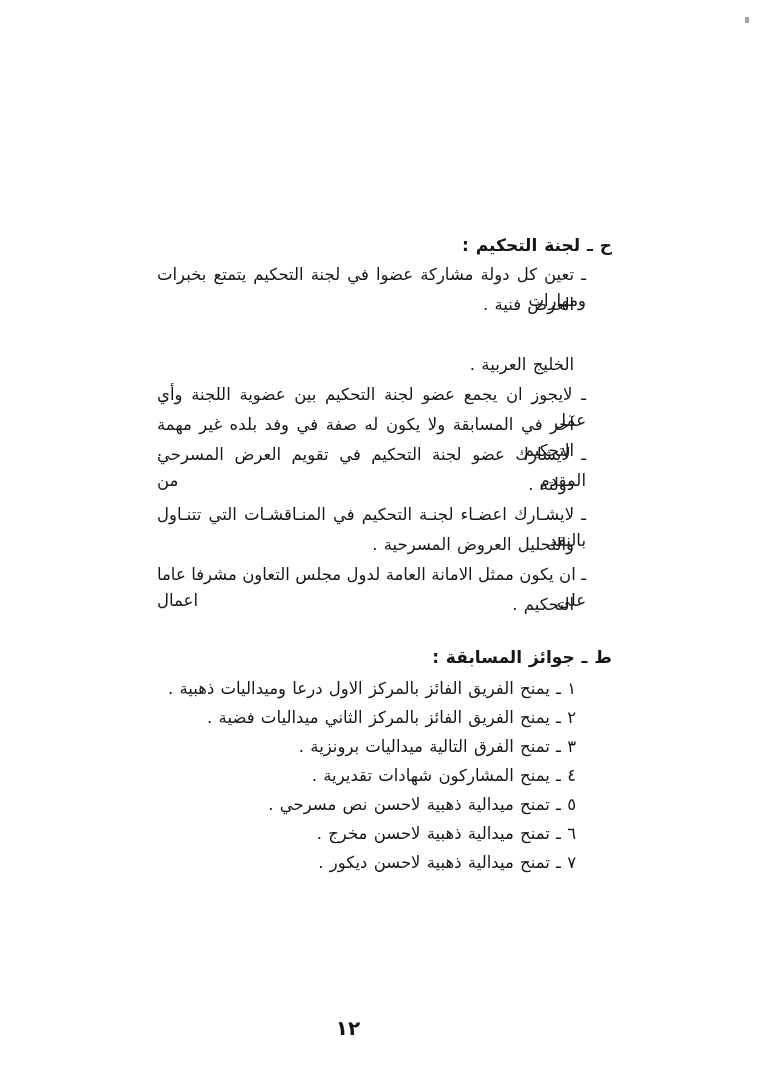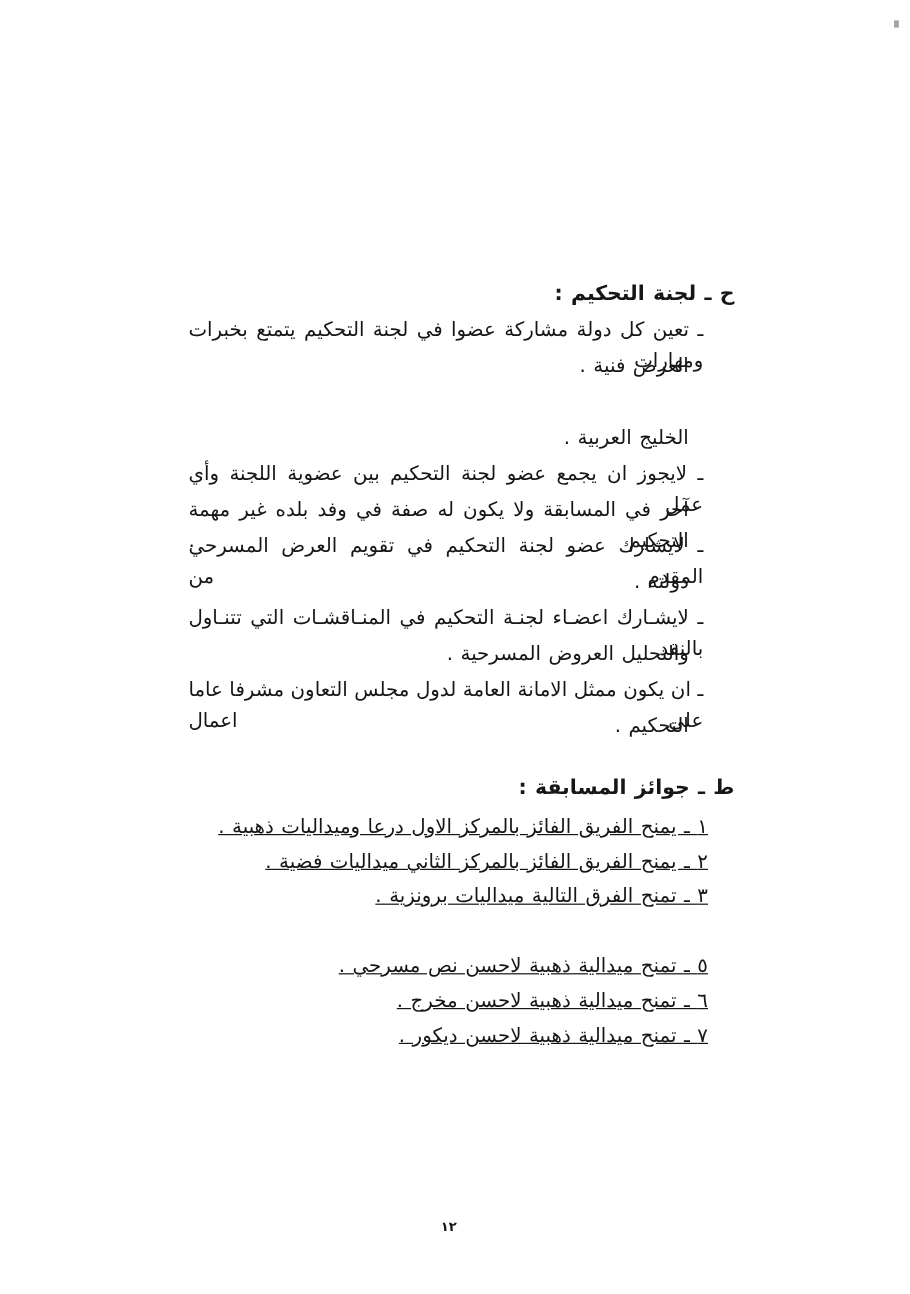--- a/index.html
+++ b/index.html
@@ -46,28 +46,28 @@
   .ln.full {
     left: 0;
     white-space: normal;
     text-align: justify;
     text-align-last: justify;
     word-spacing: normal;
     margin-left: 12px;
   }
   .ind-bullet  { right: 26px; }
   .ind-cont    { right: 38px; }
-  .ind-number  { right: 22px; text-decoration: underline; }
+  .ind-number  { right: 36px; }
   .page-number {
     position: absolute;
-    left: 351px;
+    left: 325px;
     top: 1016px;
     width: 46px;
     text-align: center;
-    font-size: 11px;
+    font-size: 20px;
     font-weight: bold;
     letter-spacing: 4px;
     direction: rtl;
   }
   .speck {
     position: absolute;
     left: 745px;
     top: 17px;
     width: 4px;
     height: 6px;
@@ -101,20 +101,21 @@
     <div class="ln ind-cont" style="top:532px">والتحليل العروض المسرحية .</div>
 
     <div class="ln full ind-bullet" style="top:562px">ـ ان يكون ممثل الامانة العامة لدول مجلس التعاون مشرفا عاما على اعمال</div>
     <div class="ln ind-cont" style="top:592px">التحكيم .</div>
 
     <div class="ln heading" style="top:644px">ط ـ جوائز المسابقة :</div>
 
     <div class="ln ind-number" style="top:676px">١ ـ يمنح الفريق الفائز بالمركز الاول درعا وميداليات ذهبية .</div>
     <div class="ln ind-number" style="top:705px">٢ ـ يمنح الفريق الفائز بالمركز الثاني ميداليات فضية .</div>
     <div class="ln ind-number" style="top:734px">٣ ـ تمنح الفرق التالية ميداليات برونزية .</div>
+    <div class="ln ind-number" style="top:763px">٤ ـ يمنح المشاركون شهادات تقديرية .</div>
     <div class="ln ind-number" style="top:792px">٥ ـ تمنح ميدالية ذهبية لاحسن نص مسرحي .</div>
     <div class="ln ind-number" style="top:821px">٦ ـ تمنح ميدالية ذهبية لاحسن مخرج .</div>
     <div class="ln ind-number" style="top:850px">٧ ـ تمنح ميدالية ذهبية لاحسن ديكور .</div>
 
   </div>
 
   <div class="page-number">١٢</div>
 
 </div>
 

